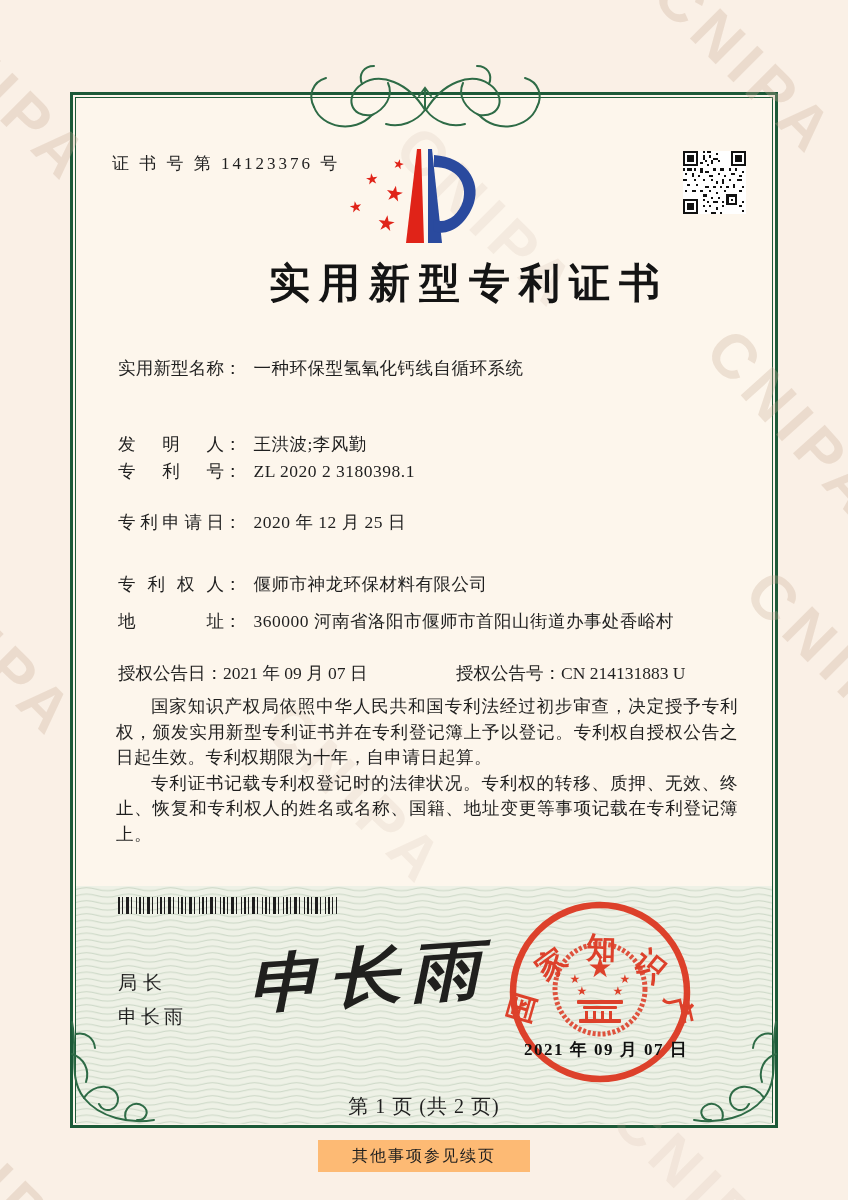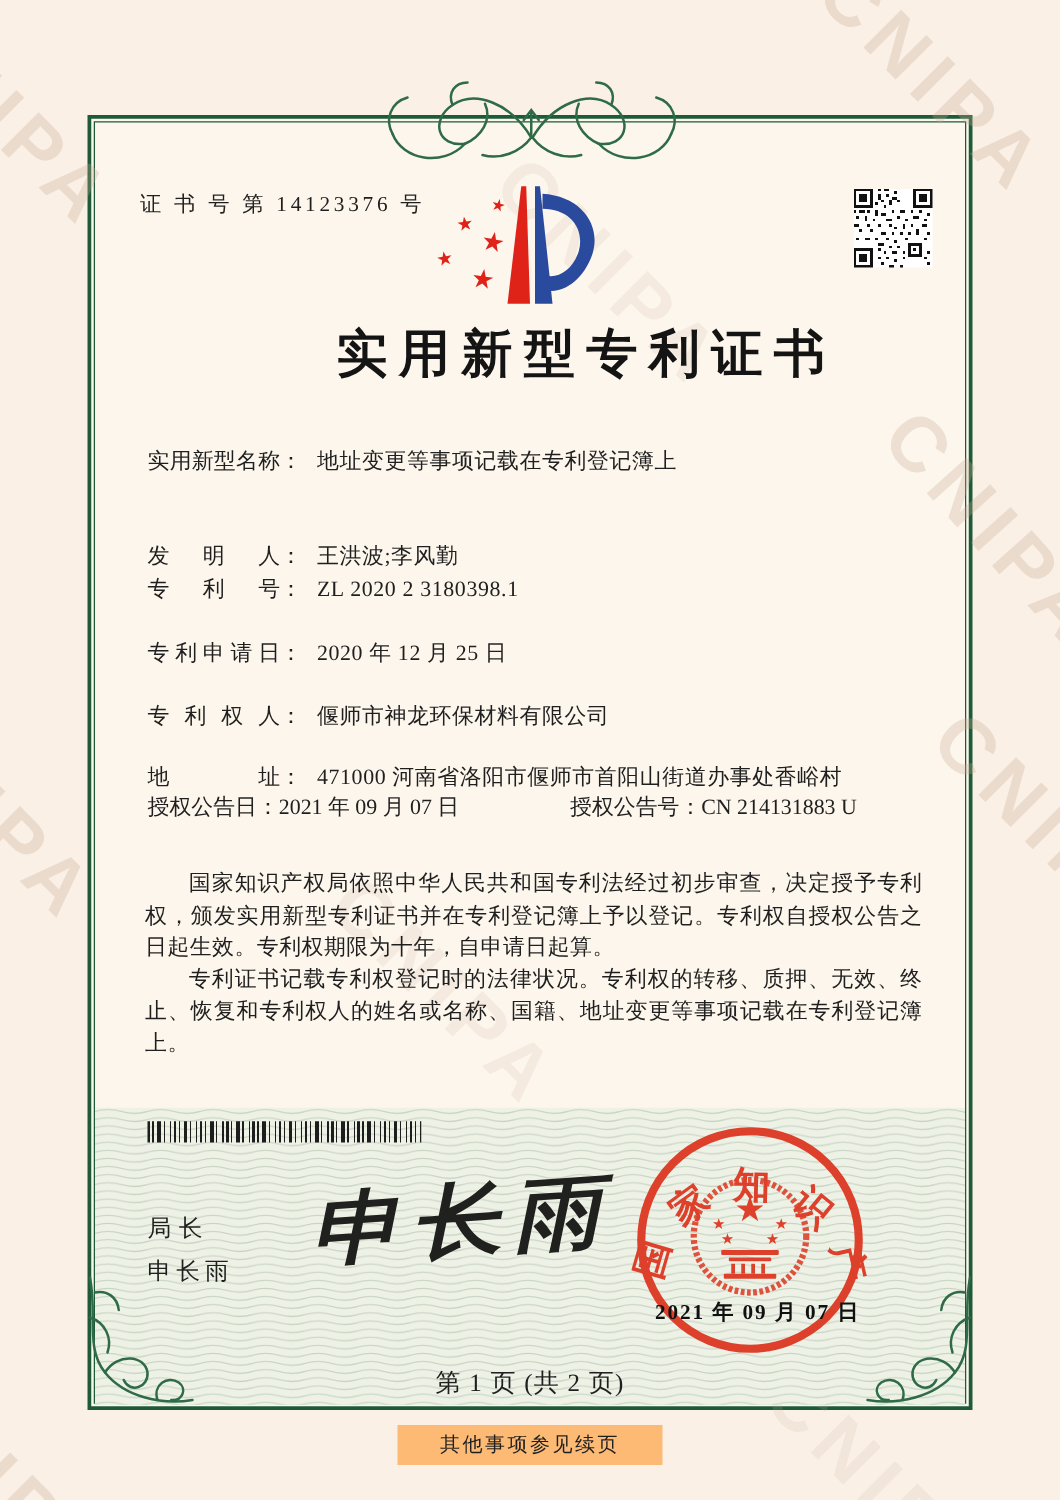--- a/index.html
+++ b/index.html
@@ -174,38 +174,38 @@
       <path d="M20 20h5v5h-5z"></path>
         <path fill="#fff" d="M21 21h3v3h-3z"></path>
         <path d="M22 22h1v1h-1z"></path>
       <path d="M9 0h1v1h-1zM11 0h2v1h-2zM15 1h1v1h-1zM9 2h1v2h-1zM12 2h1v1h-1zM14 3h2v1h-2zM10 4h1v1h-1zM13 4h1v2h-1zM16 4h1v1h-1zM8 5h1v1h-1zM11 6h1v1h-1zM0 8h1v1h-1zM2 8h2v1h-2zM5 8h1v1h-1zM8 8h1v2h-1zM10 9h2v1h-2zM14 8h1v1h-1zM17 8h2v1h-2zM21 8h1v1h-1zM24 8h1v1h-1zM27 9h1v1h-1zM1 10h1v1h-1zM4 10h1v2h-1zM7 11h1v1h-1zM12 11h2v1h-2zM16 10h1v1h-1zM19 11h1v1h-1zM22 10h2v1h-2zM26 11h1v1h-1zM0 13h2v1h-2zM5 13h1v1h-1zM9 13h1v1h-1zM13 13h1v1h-1zM15 14h1v1h-1zM18 13h1v2h-1zM21 13h1v1h-1zM25 13h2v1h-2zM2 15h1v1h-1zM6 15h1v1h-1zM10 16h2v1h-2zM14 16h1v1h-1zM17 16h1v1h-1zM20 16h1v1h-1zM23 15h1v2h-1zM27 16h1v1h-1zM1 18h1v1h-1zM4 18h2v1h-2zM8 18h1v1h-1zM12 18h1v1h-1zM15 19h1v1h-1zM19 18h1v1h-1zM26 18h1v1h-1zM9 20h2v1h-2zM13 21h1v1h-1zM16 21h1v1h-1zM9 22h1v1h-1zM11 23h1v1h-1zM14 23h2v1h-2zM18 23h1v1h-1zM27 23h1v1h-1zM9 25h1v1h-1zM12 25h1v1h-1zM15 26h1v1h-1zM18 25h1v1h-1zM26 25h1v1h-1zM10 27h1v1h-1zM13 28h2v1h-2zM17 28h1v1h-1zM27 27h1v1h-1z"></path>
     </g>
   </svg>
 
   <div class="title">实用新型专利证书</div>
 
   <div class="field-row" style="top:356px;">
-    <span class="flabel">实用新型名称</span><span>：</span><span class="fvalue">地址变更等事项记载在专利登记簿上</span>
+    <span class="flabel">实用新型名称</span><span>：</span><span class="fvalue">一种环保型氢氧化钙线自循环系统</span>
   </div>
   <div class="field-row" style="top:432px;">
     <span class="flabel">发明人</span><span>：</span><span class="fvalue">王洪波;李风勤</span>
   </div>
   <div class="field-row" style="top:459px;">
     <span class="flabel">专利号</span><span>：</span><span class="fvalue">ZL 2020 2 3180398.1</span>
   </div>
   <div class="field-row" style="top:510px;">
     <span class="flabel">专利申请日</span><span>：</span><span class="fvalue">2020 年 12 月 25 日</span>
   </div>
-  <div class="field-row" style="top:560px;">
+  <div class="field-row" style="top:572px;">
     <span class="flabel">专利权人</span><span>：</span><span class="fvalue">偃师市神龙环保材料有限公司</span>
   </div>
   <div class="field-row" style="top:609px;">
-    <span class="flabel">地址</span><span>：</span><span class="fvalue">471000 河南省洛阳市偃师市首阳山街道办事处香峪村</span>
-  </div>
-  <div class="field-row" style="top:633px;width:620px;">
+    <span class="flabel">地址</span><span>：</span><span class="fvalue">360000 河南省洛阳市偃师市首阳山街道办事处香峪村</span>
+  </div>
+  <div class="field-row" style="top:661px;width:620px;">
     <span>授权公告日：</span><span>2021 年 09 月 07 日</span>
     <span class="grant-right"><span>授权公告号：</span><span>CN 214131883 U</span></span>
   </div>
 
   <div class="paras">
     <p>国家知识产权局依照中华人民共和国专利法经过初步审查，决定授予专利权，颁发实用新型专利证书并在专利登记簿上予以登记。专利权自授权公告之日起生效。专利权期限为十年，自申请日起算。</p>
     <p>专利证书记载专利权登记时的法律状况。专利权的转移、质押、无效、终止、恢复和专利权人的姓名或名称、国籍、地址变更等事项记载在专利登记簿上。</p>
   </div>
 
   <div class="barcode"></div>

